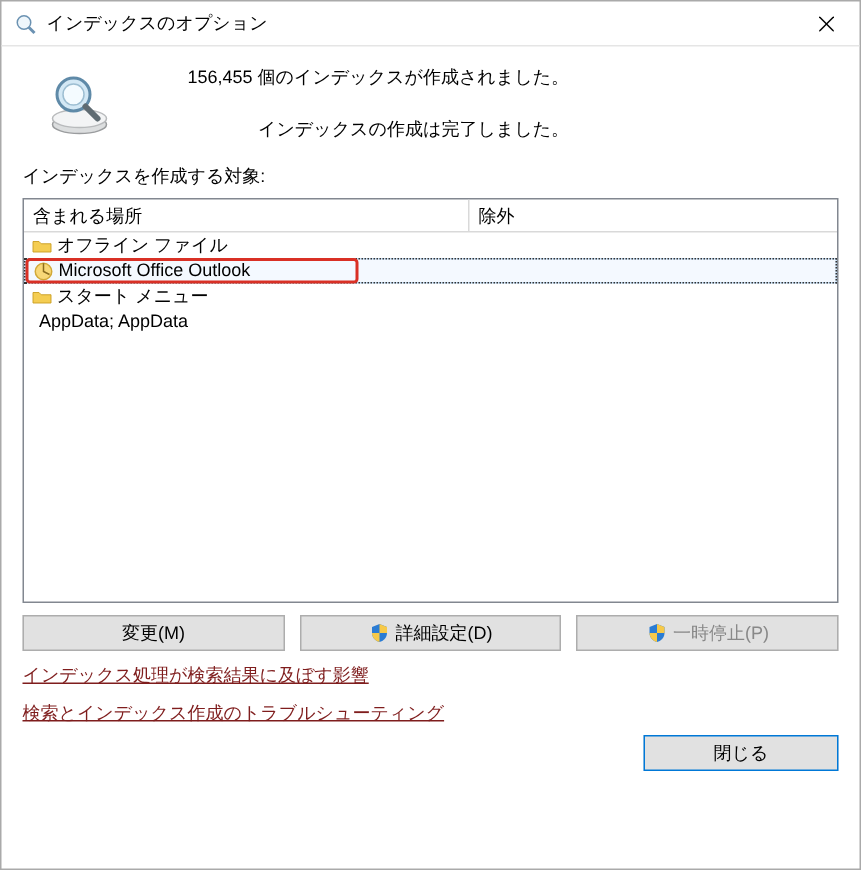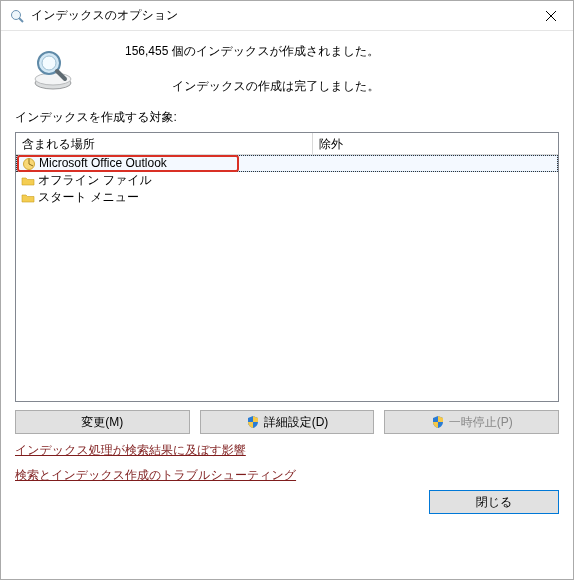--- a/index.html
+++ b/index.html
@@ -167,58 +167,59 @@
     <div class="label-target">インデックスを作成する対象:</div>
 
     <div class="list-frame">
       <div class="list-header">
         <div class="col-loc">含まれる場所</div>
         <div class="col-ex">除外</div>
       </div>
       <div class="list-body">
 
 
+        <div class="row">
+          <div class="c1">
+            <span class="ic">
+              <svg width="14" height="14" viewBox="0 0 14 14">
+                  <path class="folder-svg" d="M1 4 h4 l1.5 1.5 H13 V11 H1 Z"></path>
+                </svg>
+            </span>
+            <span>オフライン ファイル</span>
+          </div>
+          <div class="c2"></div>
+        </div>
+
         <div class="row selected hlbox">
           <div class="c1">
             <span class="ic">
               <svg width="14" height="14" viewBox="0 0 14 14">
                 <circle cx="7" cy="7" r="5.5" fill="#f8d877" stroke="#d1a939"></circle>
                 <path d="M7 1.5 L7 7 L11 9" stroke="#8a6d1f" stroke-width="1" fill="none"></path>
               </svg>
             </span>
             <span>Microsoft Office Outlook</span>
           </div>
           <div class="c2"></div>
         </div>
 
         <div class="row">
           <div class="c1">
             <span class="ic">
               <svg width="14" height="14" viewBox="0 0 14 14">
                   <path class="folder-svg" d="M1 4 h4 l1.5 1.5 H13 V11 H1 Z"></path>
                 </svg>
             </span>
-            <span>オフライン ファイル</span>
-          </div>
-          <div class="c2"></div>
-        </div>
-
-        <div class="row">
-          <div class="c1">
-            <span class="ic">
-              <svg width="14" height="14" viewBox="0 0 14 14">
-                  <path class="folder-svg" d="M1 4 h4 l1.5 1.5 H13 V11 H1 Z"></path>
-                </svg>
-            </span>
             <span>スタート メニュー</span>
           </div>
           <div class="c2"></div>
         </div>
 
         <div class="row">
+          <div class="c2">AppData; AppData</div>
         </div>
 
       </div>
     </div>
 
     <div class="btn-row">
       <div class="btn">
         <span>変更(M)</span>
       </div>
       <div class="btn">

